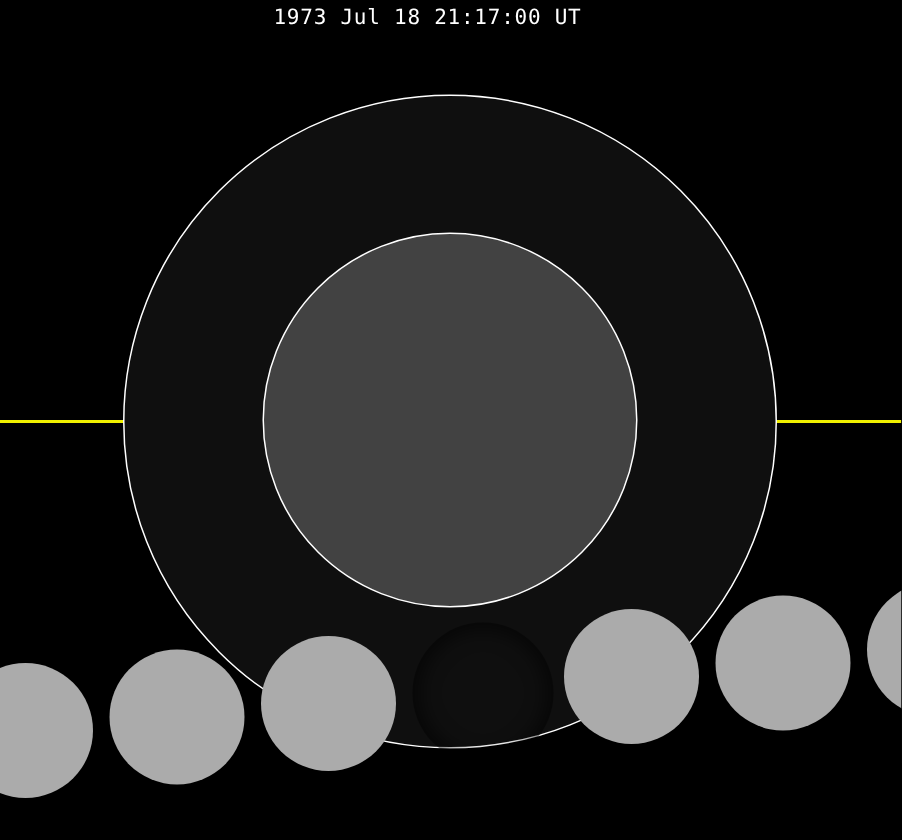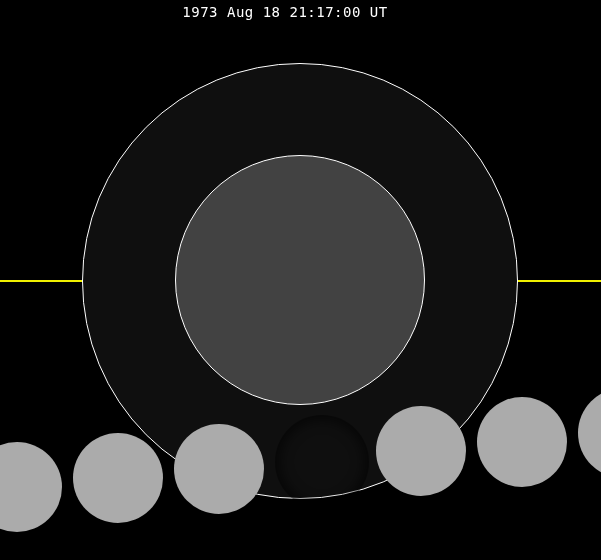--- a/index.html
+++ b/index.html
@@ -62,14 +62,14 @@
       <div class="circ" style="left: 82px; top: 63px; width: 436px; height: 436px; background: rgb(15, 15, 15); border: 1px solid rgb(255, 255, 255);"></div>
       <div class="circ" style="left: 175px; top: 155px; width: 250px; height: 250px; background: rgb(66, 66, 66); border: 1px solid rgb(255, 255, 255);"></div>
       <div class="circ" style="left: -28px; top: 442px; width: 90px; height: 90px; background: rgb(171, 171, 171); border: none;"></div>
       <div class="circ" style="left: 73px; top: 433px; width: 90px; height: 90px; background: rgb(171, 171, 171); border: none;"></div>
       <div class="circ" style="left: 174px; top: 424px; width: 90px; height: 90px; background: rgb(171, 171, 171); border: none;"></div>
       <div class="circ" style="left: 376px; top: 406px; width: 90px; height: 90px; background: rgb(171, 171, 171); border: none;"></div>
       <div class="circ" style="left: 477px; top: 397px; width: 90px; height: 90px; background: rgb(171, 171, 171); border: none;"></div>
       <div class="circ" style="left: 578px; top: 388px; width: 90px; height: 90px; background: rgb(171, 171, 171); border: none;"></div>
       <div class="circ moon-photo" style="left: 275px; top: 415px; width: 94px; height: 94px; background: transparent; border: none;"></div>
     </div>
-  <div id="chart-title">1973 Aug 18 21:17:00 UT</div>
+  <div id="chart-title">1973 Jul 18 21:17:00 UT</div>
 </div>
 
 </body></html>

